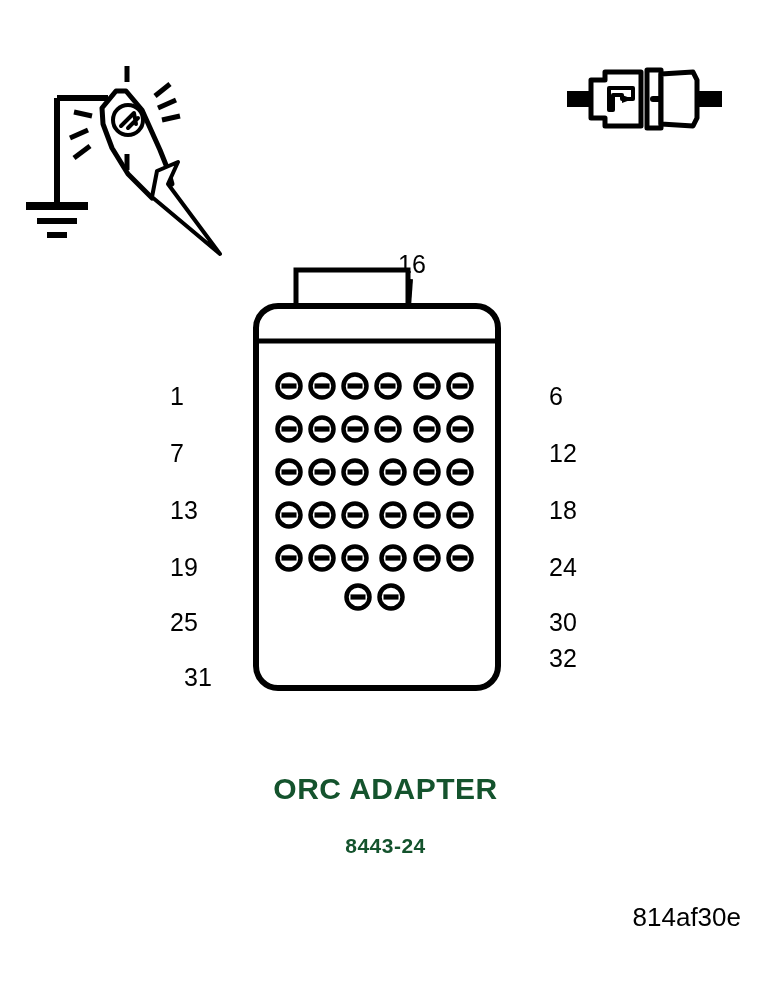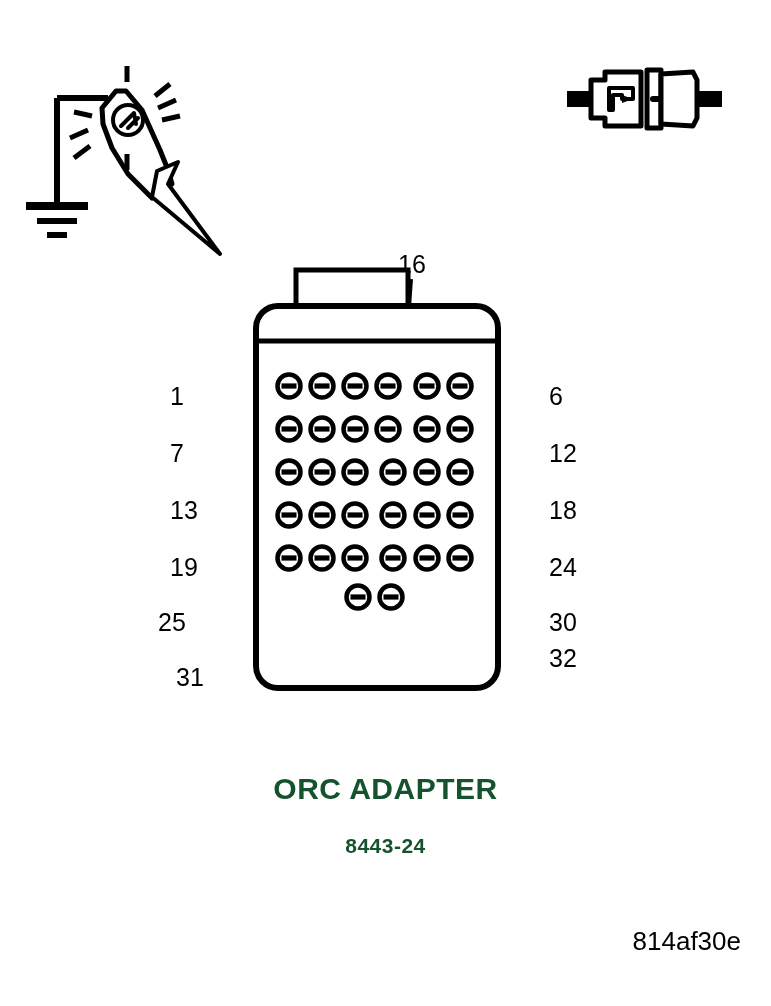--- a/index.html
+++ b/index.html
@@ -53,21 +53,20 @@
   #caption-part  { top: 834px; font-size: 21px; letter-spacing: 0.5px; }
 
   #ref-code {
     position: absolute;
     right: 30px;
     top: 902px;
     font-size: 26px;
     color: #000;
     font-family: "Liberation Sans", sans-serif;
     white-space: nowrap;
-    margin-top: 24px;
   }
 
   
   #callout-number {
     position: absolute;
     left: 398px;
     top: 250px;
     font-size: 25px;
     color: #000;
     font-family: "Liberation Sans", sans-serif;
@@ -220,22 +219,22 @@
         <use href="#pin-symbol" x="110" y="349"></use>
         <use href="#pin-symbol" x="143" y="349"></use>
       </g>
     </svg>
   </div>
 
   <div class="pin-label left" style="left:170px; top:384px;">1</div>
   <div class="pin-label left" style="left:170px; top:441px;">7</div>
   <div class="pin-label left" style="left:170px; top:498px;">13</div>
   <div class="pin-label left" style="left:170px; top:555px;">19</div>
-  <div class="pin-label left" style="left:158px; top:610px;">25</div>
-  <div class="pin-label left" style="left:176px; top:665px;text-align:right;">31</div>
+  <div class="pin-label left" style="left:170px; top:610px;">25</div>
+  <div class="pin-label left" style="left:184px; top:665px;text-align:right;">31</div>
 
   <div class="pin-label right" style="left:549px; top:384px;">6</div>
   <div class="pin-label right" style="left:549px; top:441px;">12</div>
   <div class="pin-label right" style="left:549px; top:498px;">18</div>
   <div class="pin-label right" style="left:549px; top:555px;">24</div>
   <div class="pin-label right" style="left:549px; top:610px;">30</div>
   <div class="pin-label right" style="left:549px; top:646px;">32</div>
 
   <div class="caption" id="caption-title">ORC ADAPTER</div>
   <div class="caption" id="caption-part">8443-24</div>

